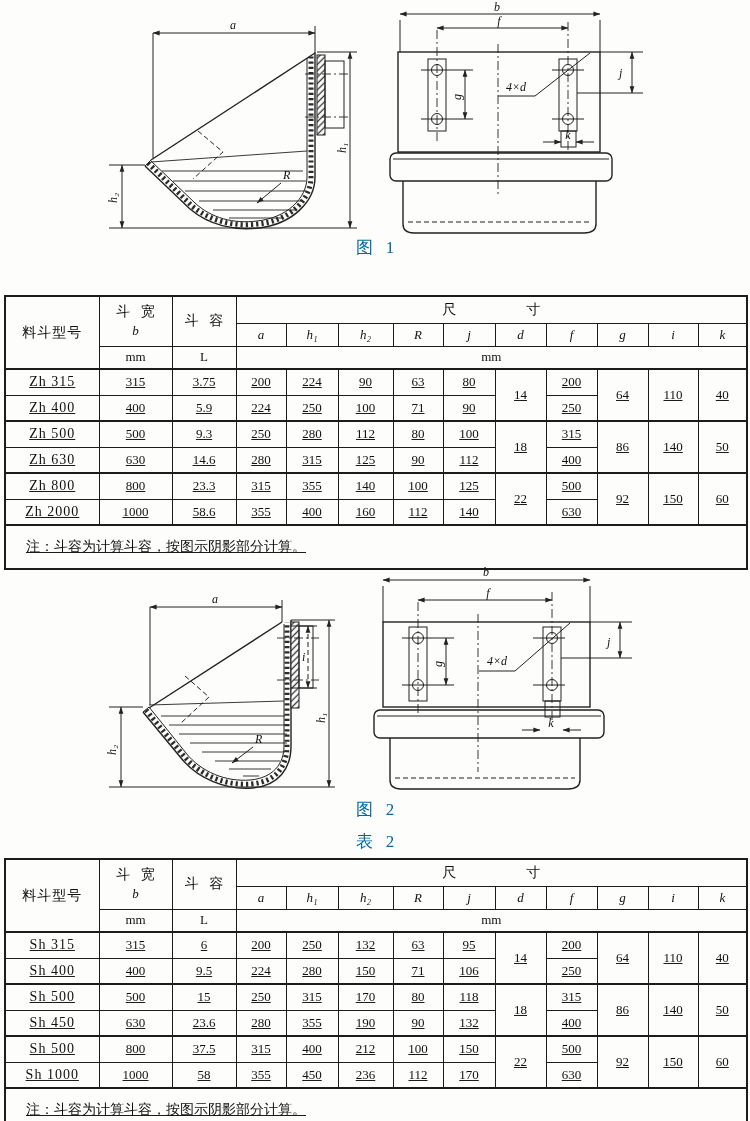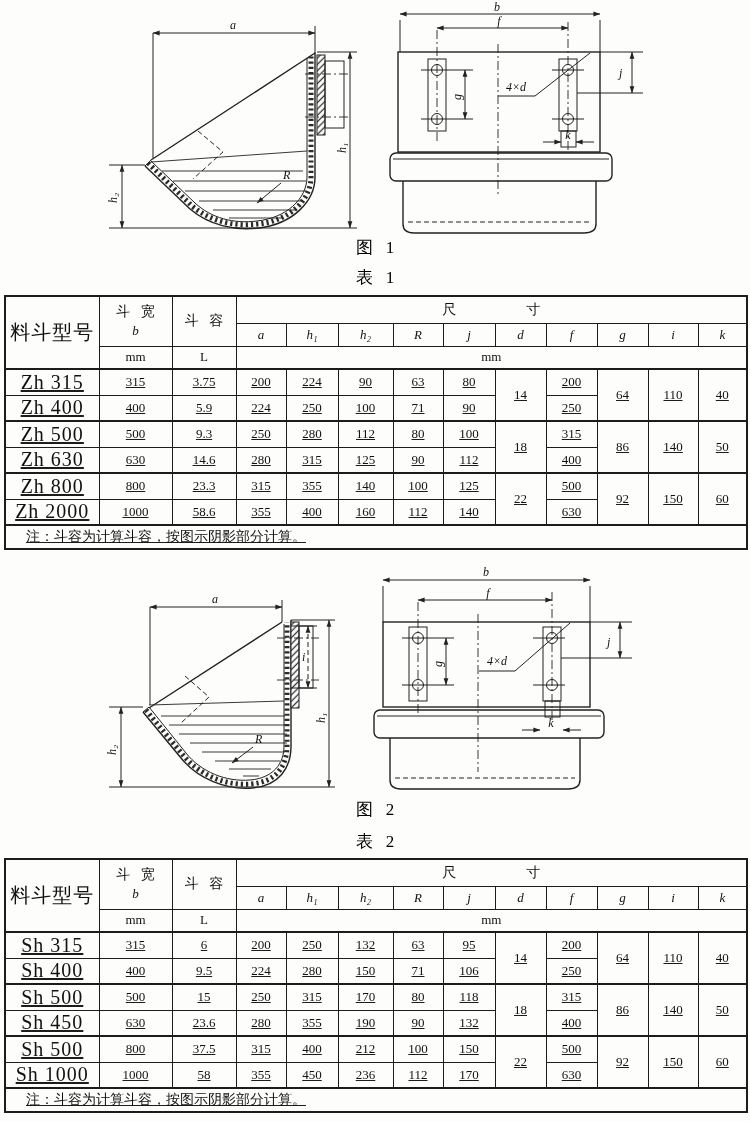--- a/index.html
+++ b/index.html
@@ -1,33 +1,33 @@
 <!DOCTYPE html>
 <html><head>
 <meta charset="utf-8">
 <style>
   html,body{margin:0;padding:0;background:#ffffff;}
   .page{position:relative;width:750px;height:1121px;background:#fdfdfc;overflow:hidden;
         font-family:"Liberation Serif","DejaVu Serif",serif;color:#1c1c1c;}
   .fig{position:absolute;}
   .caption{position:absolute;left:0;right:0;text-align:center;font-size:17px;
-           white-space:pre;color:#000000;}
+           white-space:pre;color:#0369a1;}
   
   .tblwrap{position:absolute;left:4px;}
   table{border-collapse:collapse;table-layout:fixed;width:742px;border:2px solid #1c1c1c;}
   td{border:1px solid #1c1c1c;text-align:center;vertical-align:middle;padding:0;
      font-size:13px;color:#111;overflow:hidden;}
   .hr1{height:27px;} .hr2{height:23px;} .hr3{height:23px;margin-left:25px;}
   tbody tr{height:26px;text-decoration:underline;}
-  .modelcell{font-size:20px;letter-spacing:1px;}
+  .modelcell{font-size:14px;letter-spacing:1px;}
   .cn{font-size:14px;white-space:pre;}
   .sym{font-style:italic;font-size:13px;}
   .hdr-width div{line-height:1.45;}
   tr.grp > td{border-top-width:2px;}
-  tr.note-row{height:24px;}
+  tr.note-row{height:44px;}
   td.note{text-align:left;padding-left:20px;font-size:14px;border-top-width:2px;}
   
   svg{position:absolute;overflow:visible;}
   .ln{stroke:#222;stroke-width:1.4;fill:none;}
   .thin{stroke-width:1;}
   .dim{stroke:#222;stroke-width:1;fill:none;}
   .dash{stroke-dasharray:5 3;}
   .cl{stroke-dasharray:9 3 2 3;stroke-width:0.9;}
   .shade{stroke:#222;stroke-width:0.9;fill:none;}
   .hatchband{stroke:#2b2b2b;stroke-width:5;fill:none;stroke-dasharray:2.2 3;}
@@ -118,21 +118,20 @@
     <line class="dim" x1="158" y1="142" x2="176" y2="142" marker-end="url(#ah)"></line>
     <line class="dim" x1="209" y1="142" x2="191" y2="142" marker-end="url(#ah)"></line>
     <text class="svgtxt" x="183" y="139" text-anchor="middle">k</text>
     <rect x="5" y="153" width="222" height="28" rx="6" class="ln"></rect>
     <line class="ln thin" x1="8" y1="159" x2="224" y2="159"></line>
     <path class="ln" d="M18,181 L18,224 Q18,233 29,233 L199,233 Q211,233 211,224 L211,181"></path>
     <line class="dim dash" x1="23" y1="222" x2="206" y2="222"></line>
   </svg>
 
   <div class="caption" style="top:236px">图   1</div>
-  <div class="caption" style="top:266px">表   1</div>
 
   <div class="tblwrap" style="top:295px">
     <table id="table1">
       <colgroup>
         <col style="width:94px">
           <col style="width:73px">
           <col style="width:64px">
         <col style="width:50px">
           <col style="width:52px">
           <col style="width:55px">

